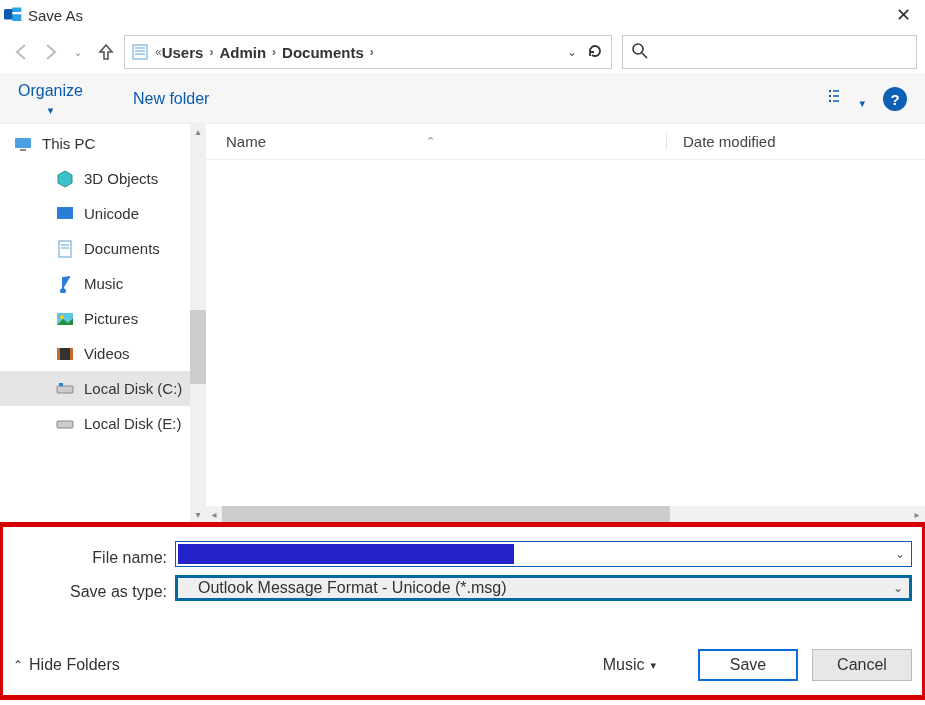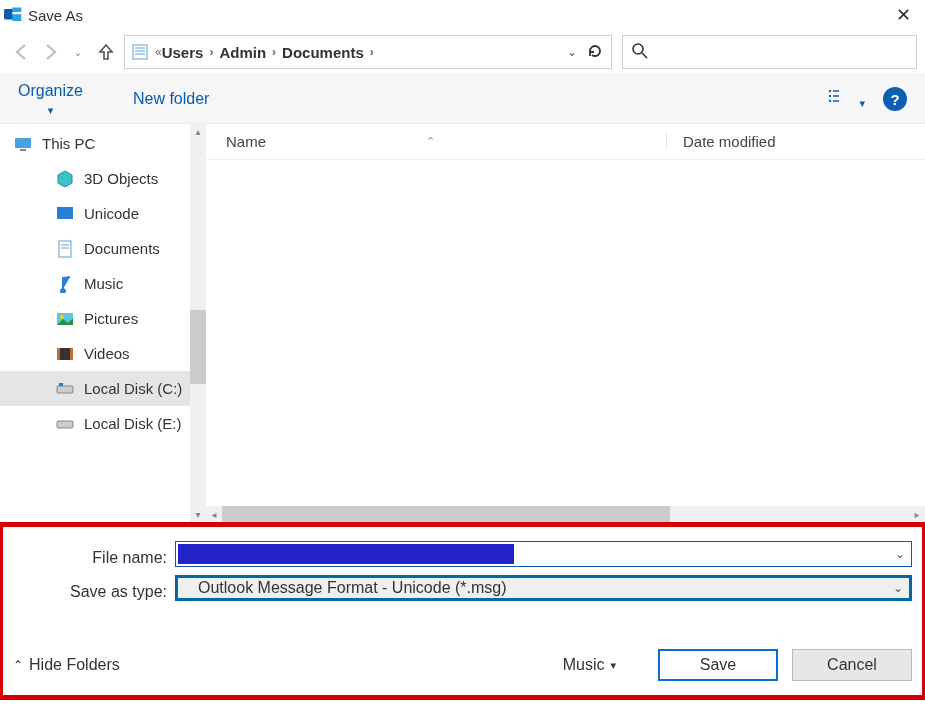--- a/index.html
+++ b/index.html
@@ -59,21 +59,21 @@
     .form-label { width: 162px; text-align: right; padding-right: 8px; font-size: 16px; }
     .fname-box { flex: 1; height: 26px; border: 1px solid #0a5bb0; display:flex; align-items:center; padding: 1px 2px; position: relative; }
     .fname-sel { width: 336px; height: 20px; border: 3px solid #2323c9; margin: 0; background: #2323c9; }
     .fname-chev { position:absolute; right: 6px; color:#555; font-size:12px; }
     .type-box { flex: 1; height: 26px; border: 3px solid #0369a1; background: #efefef; display:flex; align-items:center; padding: 0 20px; position: relative; font-size: 16px; }
     .type-chev { position:absolute; right: 6px; color:#555; font-size:12px; }
 
     .action-row { display: flex; align-items: center; position: absolute; bottom: 14px; left: 10px; right: 10px; }
     .hide-folders { display: flex; align-items: center; gap: 6px; font-size: 16px; cursor: pointer; }
     .tools { margin-left: auto; display: flex; align-items: center; gap: 6px; font-size: 16px; margin-right: 28px; cursor: pointer; }
-    .btn { width: 120px; height: 32px; display: flex; align-items: center; justify-content: center; font-size: 16px; cursor: pointer; margin-left: 14px; }
+    .btn { width: 100px; height: 32px; display: flex; align-items: center; justify-content: center; font-size: 16px; cursor: pointer; margin-left: 14px; }
     .btn-save { border: 2px solid #0a6cd6; background: #fff; }
     .btn-cancel { border: 1px solid #bbb; background: #e7e7e7; }
 
     
     .ico { width: 18px; height: 18px; display: inline-block; flex-shrink: 0; }
   </style>
 </head>
 <body>
 
 <div class="titlebar">

